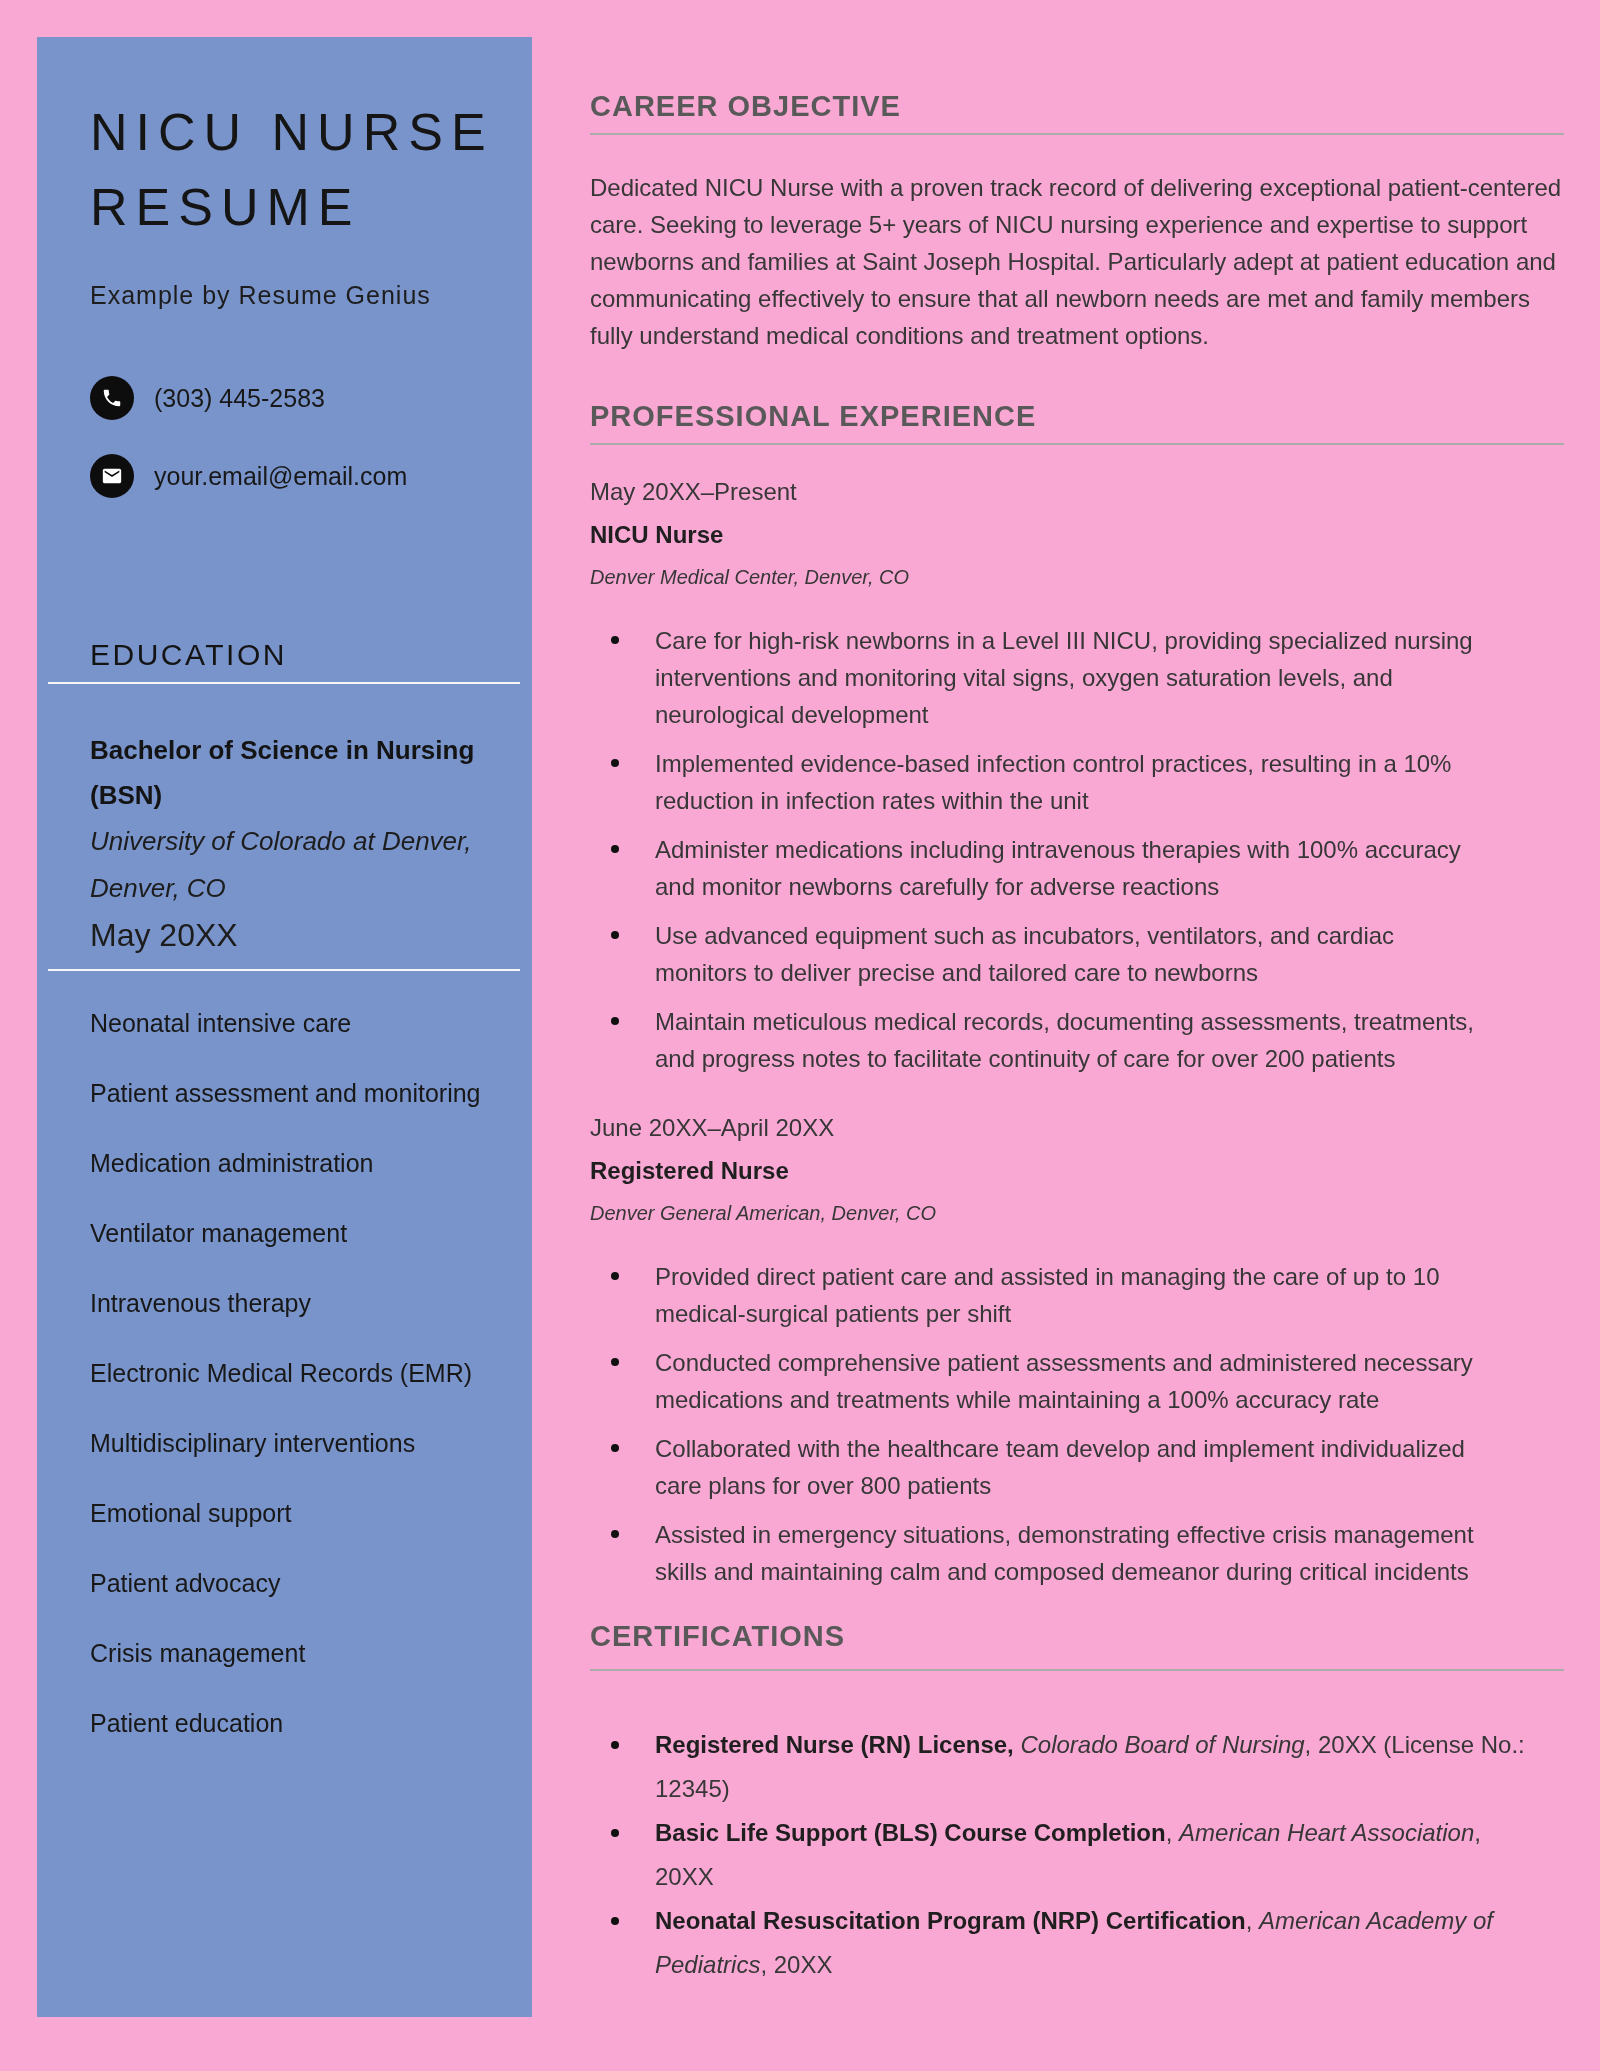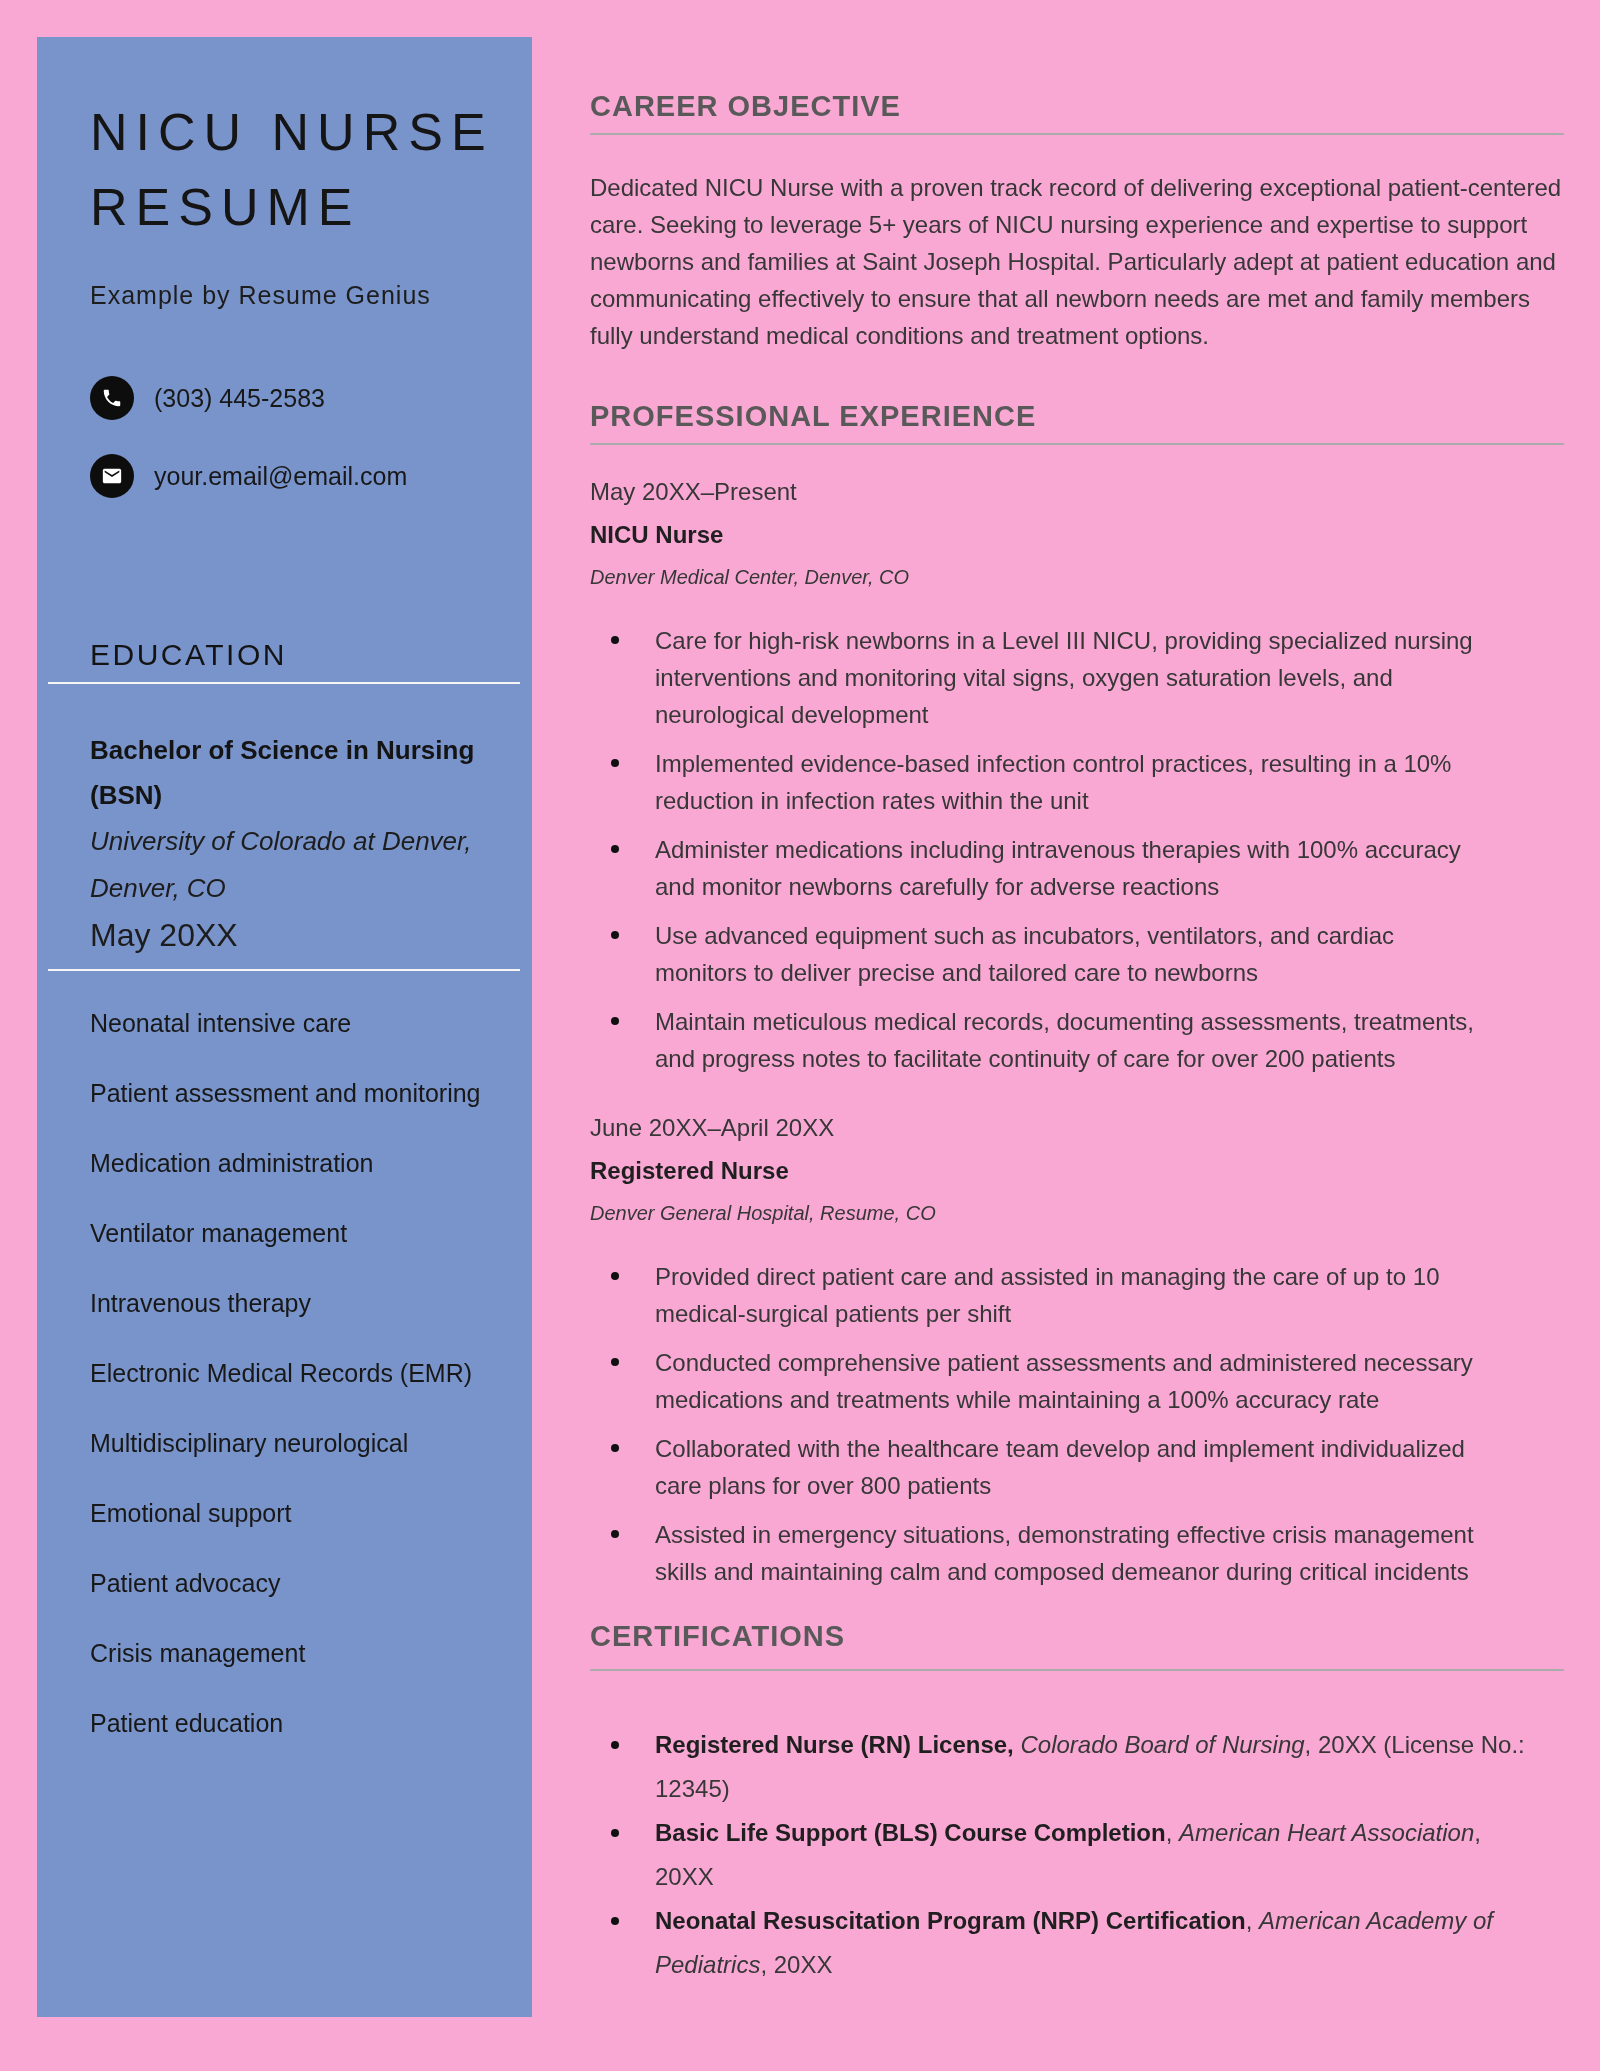--- a/index.html
+++ b/index.html
@@ -110,21 +110,21 @@
 
     <hr class="side-rule">
 
     <ul class="skills-list">
       <li>Neonatal intensive care</li>
       <li>Patient assessment and monitoring</li>
       <li>Medication administration</li>
       <li>Ventilator management</li>
       <li>Intravenous therapy</li>
       <li>Electronic Medical Records (EMR)</li>
-      <li>Multidisciplinary neurological</li>
+      <li>Multidisciplinary interventions</li>
       <li>Emotional support</li>
       <li>Patient advocacy</li>
       <li>Crisis management</li>
       <li>Patient education</li>
     </ul>
   </aside>
 
   <section class="main">
 
     <h2 class="main-heading">CAREER OBJECTIVE</h2>
@@ -143,21 +143,21 @@
         <li>Implemented evidence-based infection control practices, resulting in a 10% reduction in infection rates within the unit</li>
         <li>Administer medications including intravenous therapies with 100% accuracy and monitor newborns carefully for adverse reactions</li>
         <li>Use advanced equipment such as incubators, ventilators, and cardiac monitors to deliver precise and tailored care to newborns</li>
         <li>Maintain meticulous medical records, documenting assessments, treatments, and progress notes to facilitate continuity of care for over 200 patients</li>
       </ul>
     </div>
 
     <div class="job">
       <div class="job-dates" style="margin-top:36px">June 20XX–April 20XX</div>
       <div class="job-title">Registered Nurse</div>
-      <div class="job-company">Denver General Hospital, Resume, CO</div>
+      <div class="job-company">Denver General American, Denver, CO</div>
       <ul class="bullets">
         <li>Provided direct patient care and assisted in managing the care of up to 10 medical-surgical patients per shift</li>
         <li>Conducted comprehensive patient assessments and administered necessary medications and treatments while maintaining a 100% accuracy rate</li>
         <li>Collaborated with the healthcare team develop and implement individualized care plans for over 800 patients</li>
         <li>Assisted in emergency situations, demonstrating effective crisis management skills and maintaining calm and composed demeanor during critical incidents</li>
       </ul>
     </div>
 
     <h2 class="main-heading cert">CERTIFICATIONS</h2>
     <hr class="main-rule cert-rule">

